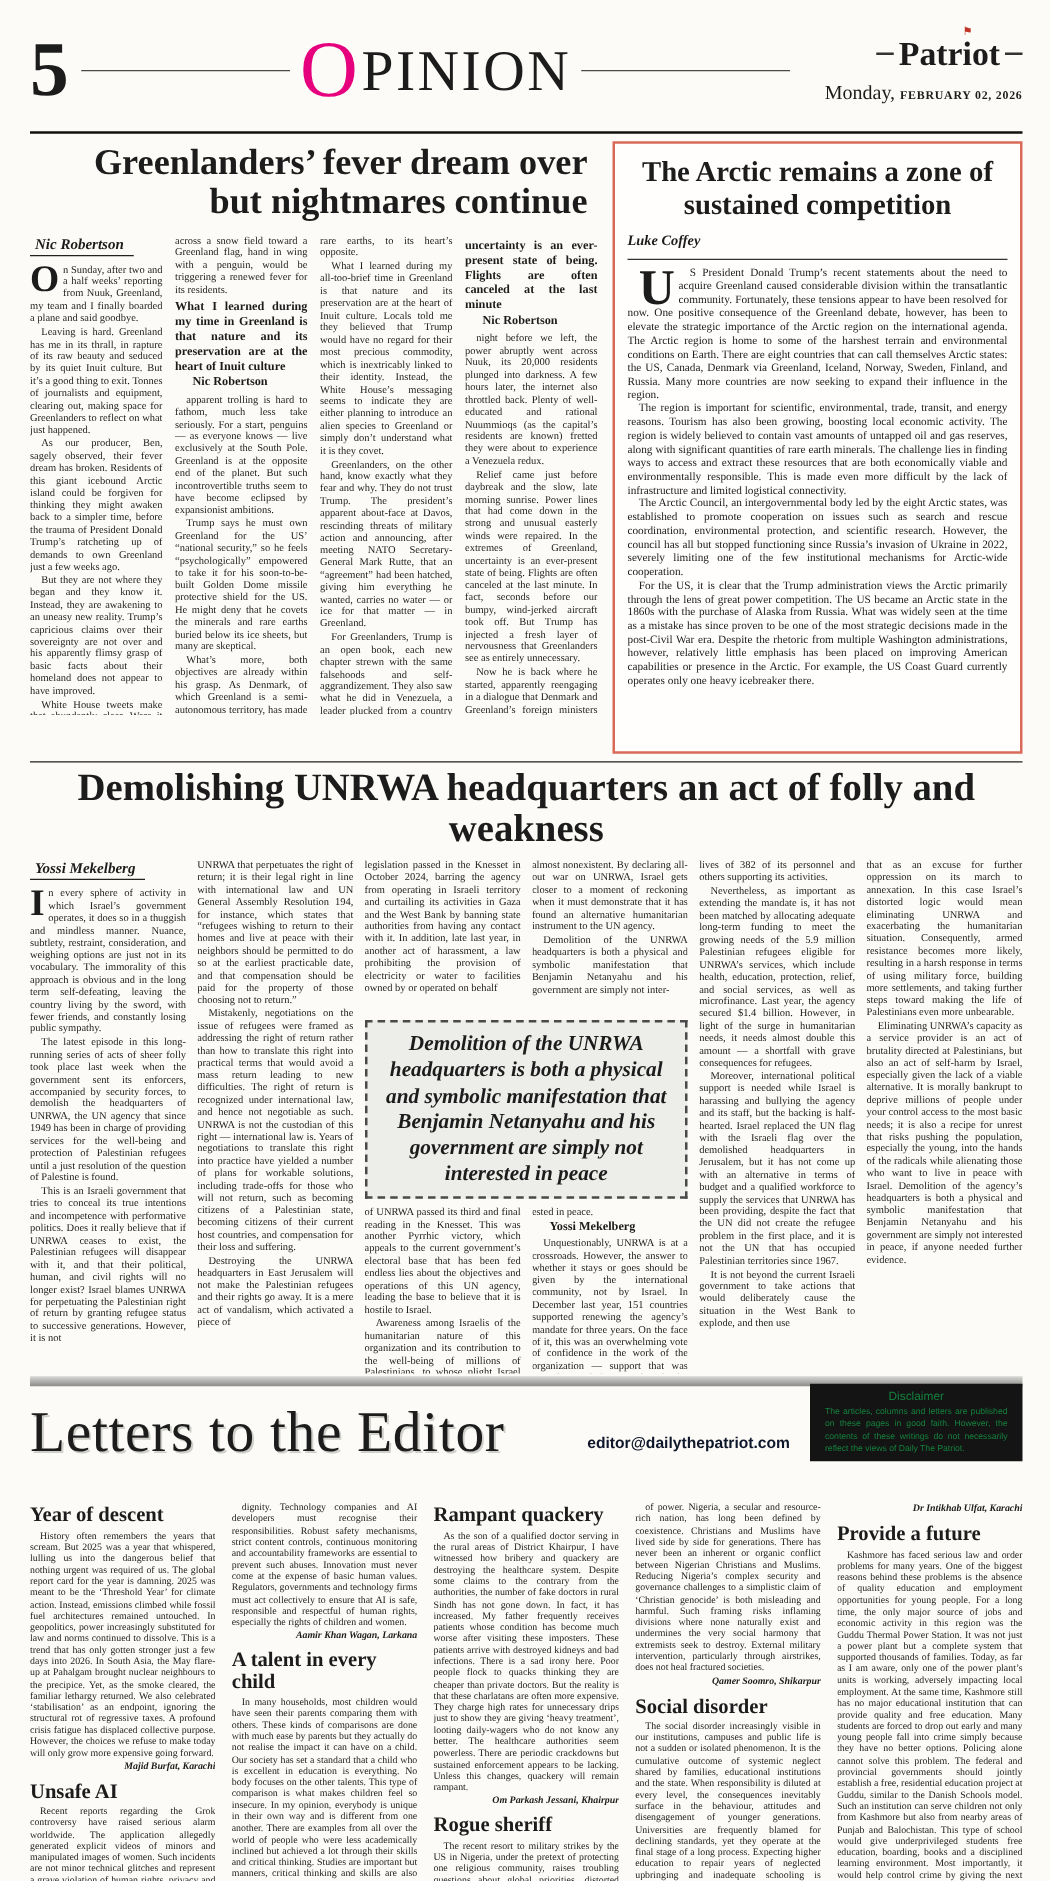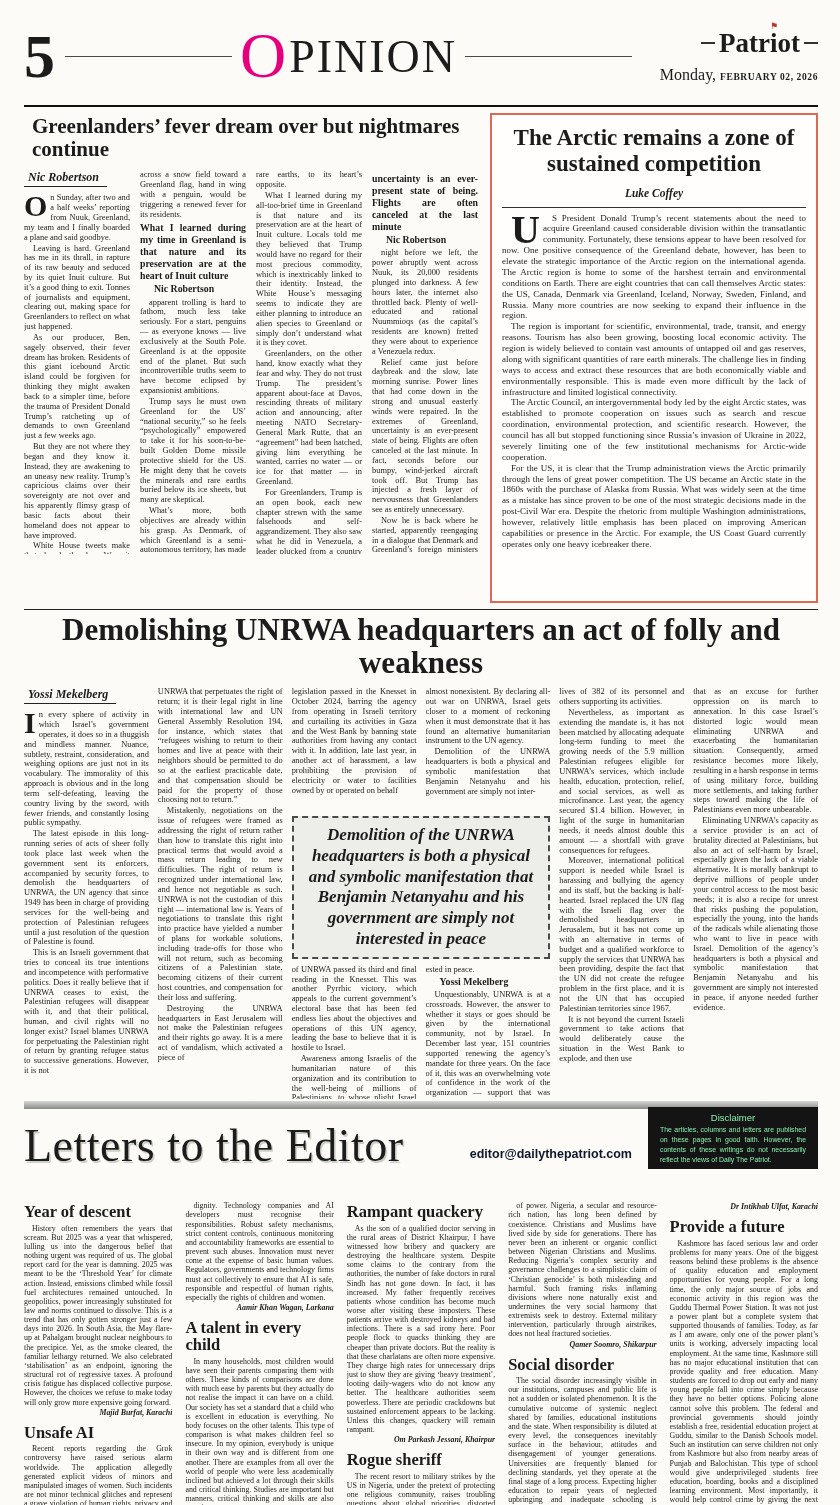--- a/index.html
+++ b/index.html
@@ -29,26 +29,26 @@
   .byline{font-weight:bold;font-style:italic;font-size:12px;border-bottom:1.4px solid #222;
           padding:0 8px 2px 4px;margin:0 4px 6px 0;display:inline-block;}
   .dropcap{float:left;font-size:30px;line-height:23px;padding:1px 3px 0 0;font-weight:bold;}
   .iq{font-weight:bold;font-size:9.8px;line-height:1.22;text-indent:0 !important;margin-top:3px !important;}
   .iqa{font-weight:bold;font-size:9.8px;text-indent:14px !important;margin-bottom:3px !important;}
   .sig{font-style:italic;font-weight:bold;}
 
   
   .row1{display:flex;gap:12px;margin-top:6px;height:490px;}
   .gl{flex:1;min-width:0;}
-  .gl-head{font-size:21px;text-align:left;margin:2px 8px 10px;line-height:1.08;font-weight:bold;}
+  .gl-head{font-size:29px;text-align:right;margin:2px 8px 10px;line-height:1.08;font-weight:bold;}
   .gcols{display:grid;grid-template-columns:repeat(4,1fr);gap:0 10px;height:384px;overflow:hidden;}
 
   .arctic{width:328px;flex:none;border:2.5px solid #d96a58;padding:8px 10px;box-sizing:border-box;background:#fffefc;}
   .arctic h2{font-size:23px;text-align:center;margin:2px 0 6px;font-weight:600;line-height:1.12;}
-  .a-byline-wrap{text-align:center;border-bottom:1.2px solid #333;padding-bottom:6px;margin-bottom:5px;}
+  .a-byline-wrap{text-align:left;border-bottom:1.2px solid #333;padding-bottom:6px;margin-bottom:5px;}
   .a-byline{font-weight:bold;font-style:italic;font-size:11.5px;}
   .abody{font-size:9px;line-height:1.21;text-align:justify;height:392px;overflow:hidden;}
   .abody p{margin:0;text-indent:9px;}
   .abody .dropcap{font-size:40px;line-height:31px;}
 
   .rule{height:1.2px;background:#222;margin:6px 0 4px;}
 
   
   .u-head{font-size:31px;text-align:center;margin:2px 0 8px;font-weight:bold;line-height:1.05;}
   .ucols{display:grid;grid-template-columns:repeat(6,1fr);grid-template-rows:124px auto 1fr;
@@ -63,21 +63,21 @@
 
   
   .graybar{height:8px;background:linear-gradient(180deg,#d8d8d6,#8a8a88);margin-top:2px;}
 
   
   .l-head{display:flex;align-items:flex-start;position:relative;height:88px;}
   .l-title{font-size:46px;font-weight:400;margin:10px 0 16px;letter-spacing:0.5px;white-space:nowrap;
            text-shadow:1.5px 1.5px 0 #cfcfca;}
   .l-email{font-family:"Liberation Sans",sans-serif;font-size:12.5px;font-weight:bold;color:#0f172a;
            margin:38px 16px 0 auto;text-decoration:none;}
-  .discl{width:170px;flex:none;background:#141414;color:#86efac;padding:5px 12px;box-sizing:border-box;margin-top:-2px;}
+  .discl{width:170px;flex:none;background:#141414;color:#15803d;padding:5px 12px;box-sizing:border-box;margin-top:-2px;}
   .d-title{font-size:9.5px;text-align:center;font-family:"Liberation Sans",sans-serif;margin-bottom:2px;}
   .d-text{font-size:6.9px;line-height:1.42;text-align:justify;font-family:"Liberation Sans",sans-serif;}
 
   .lcols{display:grid;grid-template-columns:repeat(5,1fr);gap:0 13px;height:306px;overflow:hidden;margin-top:4px;}
   .lcol{overflow:hidden;font-size:7.9px;line-height:1.16;text-align:justify;min-width:0;}
   .lcol p{margin:0;text-indent:8px;}
   .lh{font-size:16.5px;font-weight:bold;text-indent:0 !important;text-align:left;
       margin:7px 0 3px !important;line-height:1.05;}
   .lcol p.lh:first-child{margin-top:2px !important;}
   .ls{font-style:italic;font-weight:bold;text-align:right;text-indent:0 !important;margin:1px 0 2px !important;}

